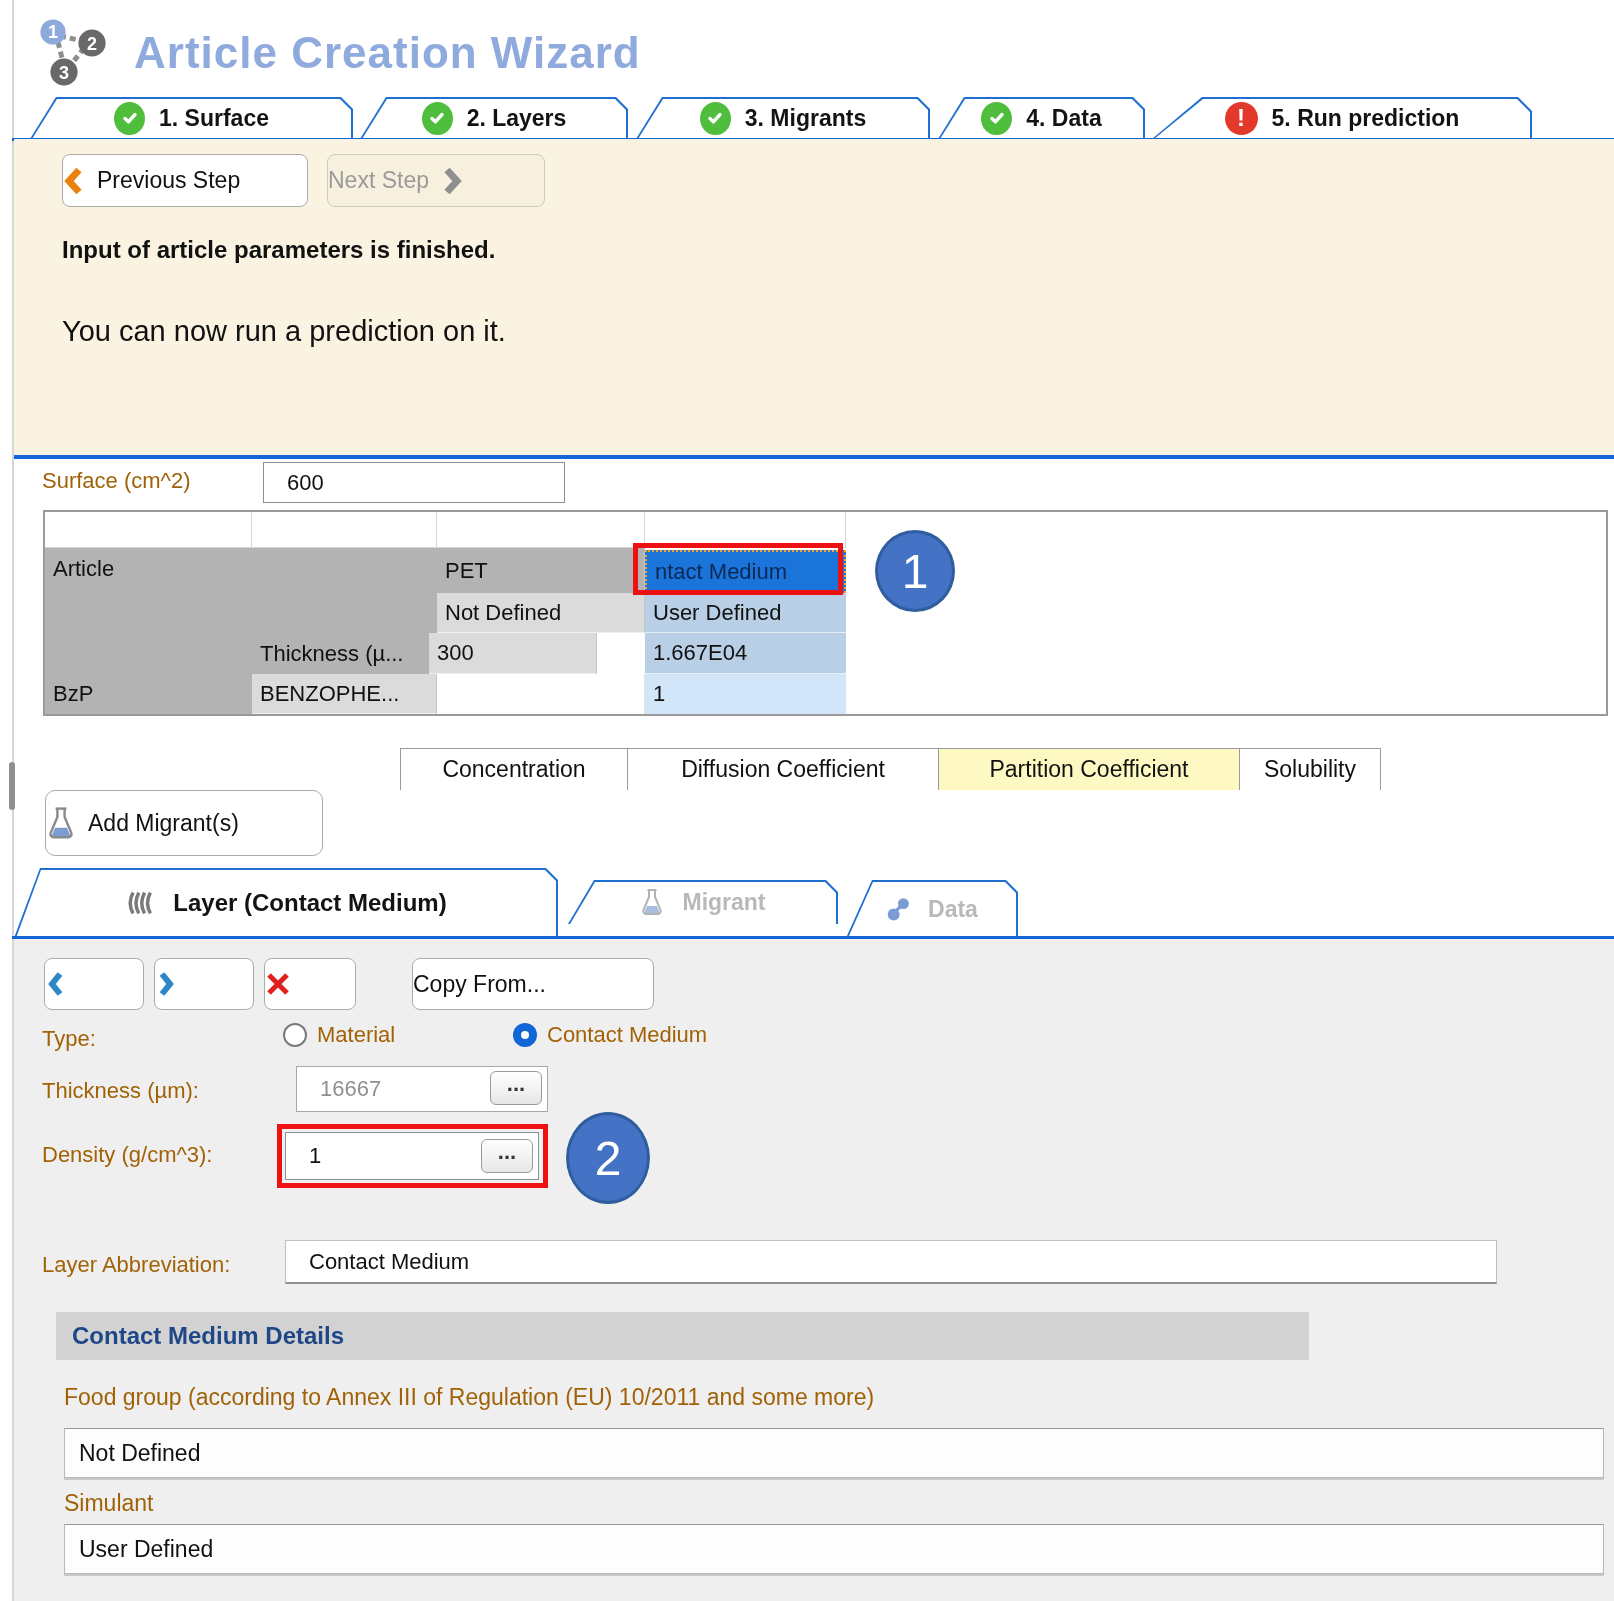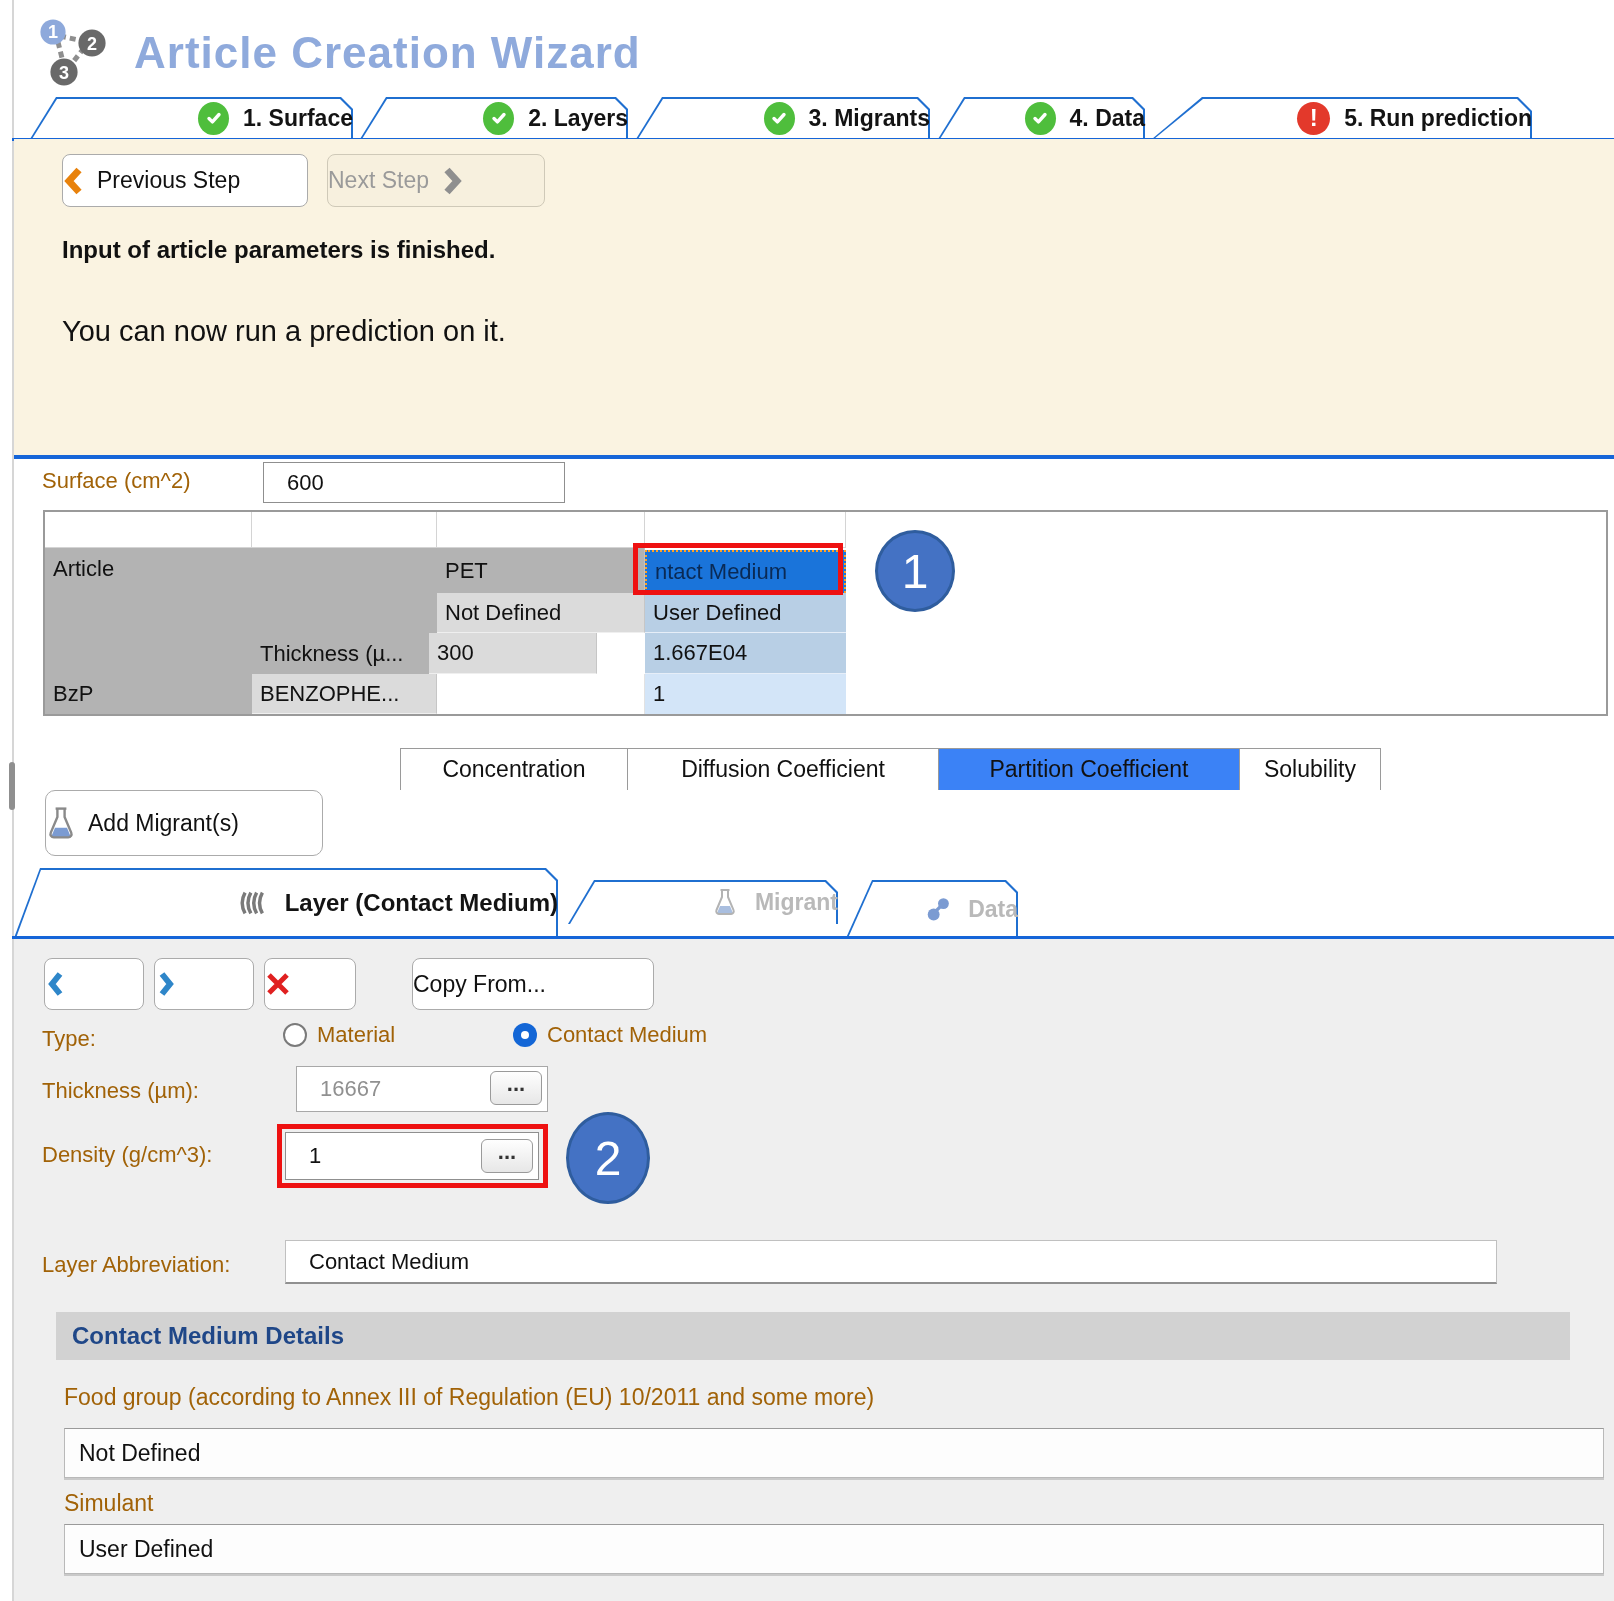--- a/index.html
+++ b/index.html
@@ -17,21 +17,21 @@
 
   
   .wtab{top:97px;height:42px;}
   .tab-shape{position:absolute;inset:0;}
   .tab-border{position:absolute;inset:0;background:#1f6fd0;
      clip-path:polygon(0 100%, 26px 0, calc(100% - 12px) 0, 100% 12px, 100% 100%);}
   .tab-fill{position:absolute;left:2px;right:2px;top:2px;bottom:0;background:#ffffff;
      clip-path:polygon(0 100%, 25px 0, calc(100% - 11px) 0, 100% 11px, 100% 100%);}
   .tab5 .tab-border{clip-path:polygon(0 100%, 50px 0, calc(100% - 14px) 0, 100% 14px, 100% 100%);}
   .tab5 .tab-fill{clip-path:polygon(0 100%, 49px 0, calc(100% - 13px) 0, 100% 13px, 100% 100%);}
-  .tab-inner{position:absolute;inset:0;display:flex;align-items:center;justify-content:flex-end;gap:14px;
+  .tab-inner{position:absolute;inset:0;display:flex;align-items:center;justify-content:center;gap:14px;
      font-size:23px;font-weight:600;color:#131313;}
   .tab-inner.bold{font-weight:bold;}
   .status-ok{width:31px;height:33px;border-radius:50%;background:#4fbe3c;display:flex;align-items:center;justify-content:center;flex:none;}
   .status-alert{width:33px;height:33px;border-radius:50%;background:#e3392b;display:flex;align-items:center;justify-content:center;
      color:#fff;font-weight:bold;font-size:24px;flex:none;}
   .blue-line{background:#1565d8;}
 
   
   .beige{left:14px;top:139px;width:1600px;height:316px;background:#faf3e1;}
   .btn{background:#ffffff;border:1px solid #ababab;border-radius:8px;display:flex;align-items:center;
@@ -53,21 +53,21 @@
   .c-gray{background:#dbdbdb;border-right:1px solid #c6c6c6;border-bottom:1px solid #efefef;}
   .c-blue{background:#b8cfe5;border-bottom:1px solid #e6eef8;}
   .c-lblue{background:#d3e5f8;}
   .c-white{background:#ffffff;border-right:1px solid #e2e2e2;}
   .c-selected{background:#1a74da;color:#0a2a55;border:2px dotted #ffa126;}
 
   
   .ptab{top:748px;height:42px;box-sizing:border-box;border-top:1px solid #9a9a9a;border-left:1px solid #9a9a9a;
         background:#fff;display:flex;align-items:center;justify-content:center;font-size:23px;}
   .ptab.last{border-right:1px solid #9a9a9a;}
-  .ptab.selected{background:#3b82f6;}
+  .ptab.selected{background:#fef9c3;}
 
   
   .add-migrant{left:45px;top:790px;width:278px;height:66px;border-radius:10px;}
 
   
   .ltab-strip-line{left:12px;top:936px;width:1602px;height:3px;}
   .ltab .tab-inner{gap:18px;}
   .ltab-gray{color:#b9b9b9 !important;}
 
   
@@ -79,21 +79,21 @@
      font-size:22px;font-weight:bold;color:#333;line-height:10px;padding-bottom:8px;box-sizing:border-box;}
   .radio{width:24px;height:24px;border-radius:50%;box-sizing:border-box;flex:none;}
   .radio.off{background:#fff;border:2px solid #7a7a7a;}
   .radio.on{background:#1366d6;position:relative;}
   .radio.on::after{content:"";position:absolute;left:8px;top:8px;width:8px;height:8px;border-radius:50%;background:#fff;}
 
   .annot-box{border:5px solid #ee1111;box-sizing:border-box;background:transparent;}
   .annot-badge{border-radius:50%;background:#4472c4;border:3px solid #2f5d9e;color:#fff;
      display:flex;align-items:center;justify-content:center;font-size:48px;box-sizing:border-box;}
 
-  .section-hdr{left:56px;top:1312px;width:1514px;height:48px;background:#d2d2d2;display:flex;align-items:center;
+  .section-hdr{left:56px;top:1312px;width:1253px;height:48px;background:#d2d2d2;display:flex;align-items:center;
      padding-left:16px;box-sizing:border-box;font-size:24px;font-weight:bold;color:#1f4788;}
   .listbox{box-sizing:border-box;background:#fdfdfd;border:1px solid #b9b9b9;border-top-color:#9a9a9a;
      display:flex;align-items:center;padding-left:14px;font-size:23px;color:#111;box-shadow:0 2px 0 #c9c9c9;}
 </style>
 </head>
 <body>
 
 <div id="stage">
 
   <div class="abs left-rail"></div>

